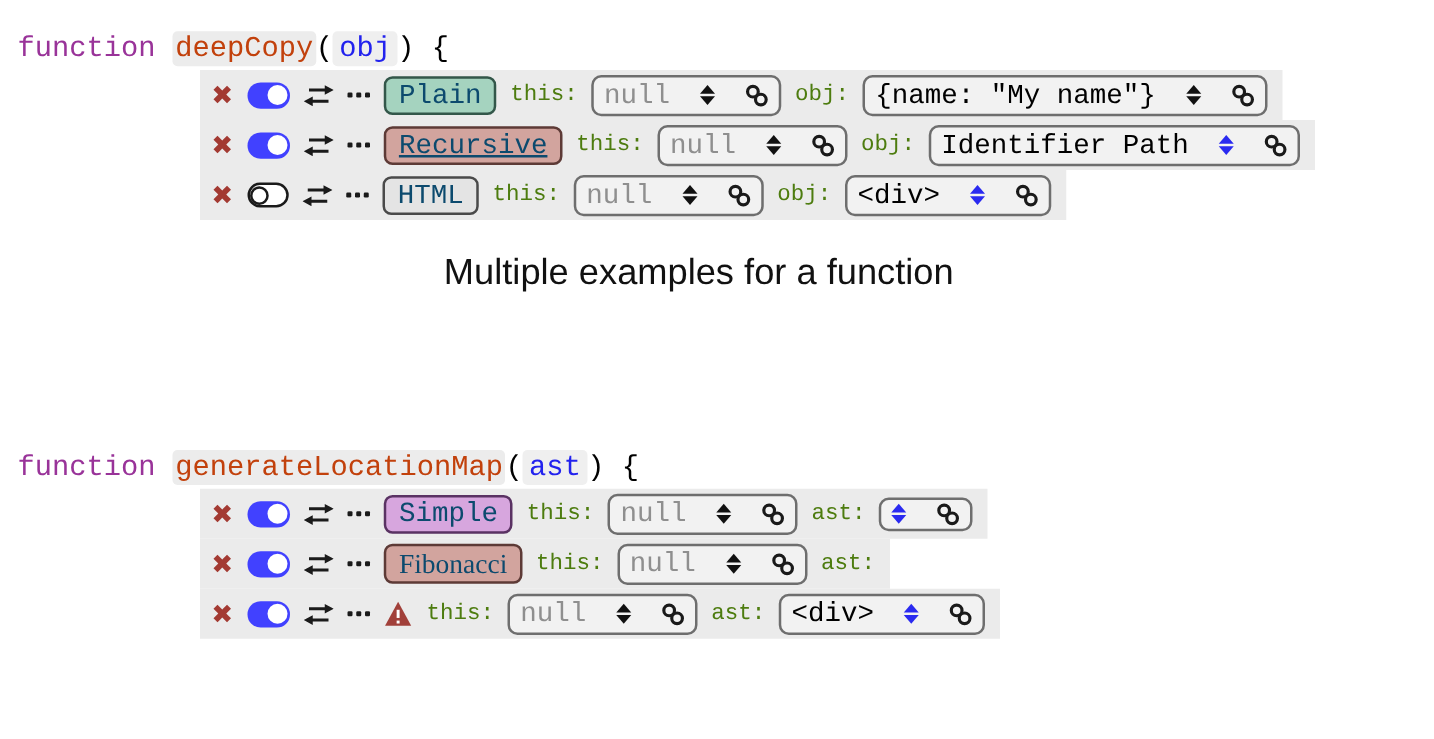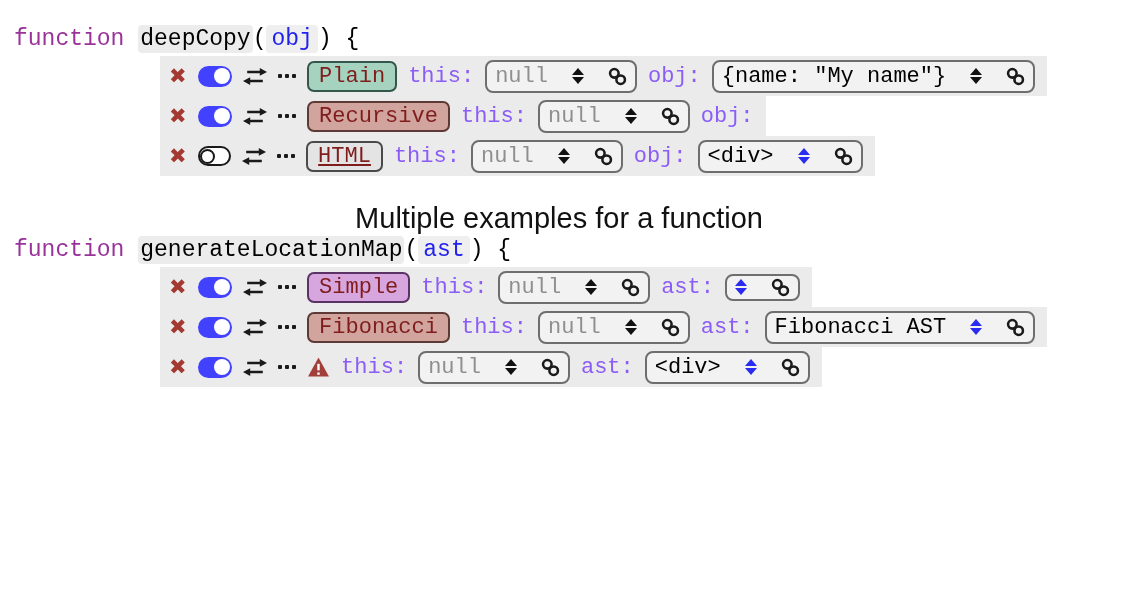--- a/index.html
+++ b/index.html
@@ -2,26 +2,26 @@
 <html><head>
 <meta charset="utf-8">
 <style>
   html,body{margin:0;padding:0;background:#ffffff;}
   body{
     width:1147px;height:591px;overflow:hidden;
     font-family:"Liberation Mono","DejaVu Sans Mono",monospace;
     padding:24px 0 0 14px;box-sizing:border-box;
   }
   .block{margin:0;}
-  .block + .block{}
+  .block + .block{margin-top:124px;}
 
   
   .code-line{font-size:23px;line-height:30px;white-space:pre;}
   .kw{color:#993399;}
-  .fn{color:#000000;background:#ececec;border-radius:4px;padding:1px 2px;}
+  .fn{color:#c2410c;background:#ececec;border-radius:4px;padding:1px 2px;}
   .param{color:#2222ee;background:#efefef;border-radius:4px;padding:1px 5px;}
   .pn{color:#000;}
 
   
   .rows{margin-left:146px;margin-top:2px;}
   .row{
     display:flex;align-items:center;gap:11px;
     background:#ebebeb;width:fit-content;
     padding:6px 12px 6px 9px;min-height:28px;
   }
@@ -33,23 +33,23 @@
   .toggle.on{background:#4141ff;}
   .toggle.on .knob{position:absolute;right:2px;top:2.5px;width:16px;height:16px;background:#fff;border-radius:50%;}
   .toggle.off{border:2.5px solid #1a1a1a;background:#fff;width:29px;height:16px;}
   .toggle.off .knob{position:absolute;left:0.5px;top:0.5px;width:11px;height:11px;border:2px solid #1a1a1a;border-radius:50%;background:#fff;}
   .swap{display:inline-flex;cursor:pointer;flex:none;}
   .dots{display:inline-flex;gap:2.5px;cursor:pointer;flex:none;}
   .dots i{width:4.5px;height:4.5px;background:#1a1a1a;border-radius:1px;}
   .warn{display:inline-flex;flex:none;}
   .badge{
     font-size:22px;border:2.5px solid #444;border-radius:7px;
-    padding:1px 10px;margin:-5px 0;cursor:pointer;white-space:pre;color:#7f1d1d;
-  }
-  .kvlabel{font-size:22px;color:#8b5cf6;white-space:pre;}
+    padding:1px 10px;margin:-5px 0;cursor:pointer;white-space:pre;color:#0c4a6e;
+  }
+  .kvlabel{font-size:18px;color:#4d7c0f;white-space:pre;}
   .vbox{
     display:inline-flex;align-items:center;gap:24px;
     background:#f2f2f2;border:2px solid #6e6e6e;border-radius:8px;
     padding:2px 8px;margin:-5px 0;cursor:pointer;white-space:pre;
   }
   .vtext{font-size:22px;color:#000;}
   .vtext.muted{color:#8f8f8f;}
   .stepper{display:inline-flex;flex-direction:column;gap:2.5px;color:#111;cursor:pointer;}
   .stepper i{width:0;height:0;border-left:6px solid transparent;border-right:6px solid transparent;}
   .stepper .up{border-bottom:7px solid currentColor;}
@@ -118,51 +118,59 @@
               <path fill="#1a1a1a" d="M14 0l6 3.2-6 3.2V4.2H3.5v-2H14V0z"></path>
               <path fill="#1a1a1a" d="M6 7.6L0 10.8 6 14v-2.2h10.5v-2H6V7.6z"></path>
             </svg>
           </span>
     <span class="dots">
             <i></i>
             <i></i>
             <i></i>
           </span>
 
-    <span class="badge" style="background: rgb(210, 164, 158); border-color: rgb(93, 58, 54);">Recursive</span>
+    <span class="badge" style="background: rgb(210, 164, 158); border-color: rgb(93, 58, 54); text-decoration: underline;">Recursive</span>
     <span class="kvlabel">this:</span>
     <span class="vbox">
       <span class="vtext muted">null</span>
       <span class="stepper"><i class="up"></i><i class="dn"></i></span>
       <span class="chain"><svg width="19" height="19" viewBox="0 0 24 24" fill="none" stroke="#1a1a1a" stroke-width="3.2">
                 <circle cx="8" cy="8" r="5.4"></circle>
                 <circle cx="16" cy="16" r="5.4"></circle>
               </svg></span>
     </span>
     <span class="kvlabel">obj:</span>
+    <span class="vbox">
+      <span class="vtext">Identifier Path</span>
+      <span class="stepper linked"><i class="up"></i><i class="dn"></i></span>
+      <span class="chain"><svg width="19" height="19" viewBox="0 0 24 24" fill="none" stroke="#1a1a1a" stroke-width="3.2">
+                <circle cx="8" cy="8" r="5.4"></circle>
+                <circle cx="16" cy="16" r="5.4"></circle>
+              </svg></span>
+    </span>
   </div>
 
   <div class="row">
     <span class="x-icon">✖</span>
     <span class="toggle off">
             <span class="knob"></span>
           </span>
     <span class="swap">
             <svg width="24" height="17" viewBox="0 0 20 14">
               <path fill="#1a1a1a" d="M14 0l6 3.2-6 3.2V4.2H3.5v-2H14V0z"></path>
               <path fill="#1a1a1a" d="M6 7.6L0 10.8 6 14v-2.2h10.5v-2H6V7.6z"></path>
             </svg>
           </span>
     <span class="dots">
             <i></i>
             <i></i>
             <i></i>
           </span>
 
-    <span class="badge" style="background: rgb(228, 228, 228); border-color: rgb(74, 74, 74); text-decoration: underline;">HTML</span>
+    <span class="badge" style="background: rgb(228, 228, 228); border-color: rgb(74, 74, 74);">HTML</span>
     <span class="kvlabel">this:</span>
     <span class="vbox">
       <span class="vtext muted">null</span>
       <span class="stepper"><i class="up"></i><i class="dn"></i></span>
       <span class="chain"><svg width="19" height="19" viewBox="0 0 24 24" fill="none" stroke="#1a1a1a" stroke-width="3.2">
                 <circle cx="8" cy="8" r="5.4"></circle>
                 <circle cx="16" cy="16" r="5.4"></circle>
               </svg></span>
     </span>
     <span class="kvlabel">obj:</span>
@@ -229,39 +237,31 @@
               <path fill="#1a1a1a" d="M14 0l6 3.2-6 3.2V4.2H3.5v-2H14V0z"></path>
               <path fill="#1a1a1a" d="M6 7.6L0 10.8 6 14v-2.2h10.5v-2H6V7.6z"></path>
             </svg>
           </span>
     <span class="dots">
             <i></i>
             <i></i>
             <i></i>
           </span>
 
-    <span class="badge" style="background: rgb(210, 164, 158); border-color: rgb(93, 58, 54);">Fibonacci</span>
+    <span class="badge" style="background: rgb(210, 164, 158); border-color: rgb(93, 58, 54); font-family: Liberation Serif, serif;">Fibonacci</span>
     <span class="kvlabel">this:</span>
     <span class="vbox">
       <span class="vtext muted">null</span>
       <span class="stepper"><i class="up"></i><i class="dn"></i></span>
       <span class="chain"><svg width="19" height="19" viewBox="0 0 24 24" fill="none" stroke="#1a1a1a" stroke-width="3.2">
                 <circle cx="8" cy="8" r="5.4"></circle>
                 <circle cx="16" cy="16" r="5.4"></circle>
               </svg></span>
     </span>
     <span class="kvlabel">ast:</span>
-    <span class="vbox">
-      <span class="vtext">Fibonacci AST</span>
-      <span class="stepper linked"><i class="up"></i><i class="dn"></i></span>
-      <span class="chain"><svg width="19" height="19" viewBox="0 0 24 24" fill="none" stroke="#1a1a1a" stroke-width="3.2">
-                <circle cx="8" cy="8" r="5.4"></circle>
-                <circle cx="16" cy="16" r="5.4"></circle>
-              </svg></span>
-    </span>
   </div>
 
   <div class="row">
     <span class="x-icon">✖</span>
     <span class="toggle on">
             <span class="knob"></span>
           </span>
     <span class="swap">
             <svg width="24" height="17" viewBox="0 0 20 14">
               <path fill="#1a1a1a" d="M14 0l6 3.2-6 3.2V4.2H3.5v-2H14V0z"></path>

